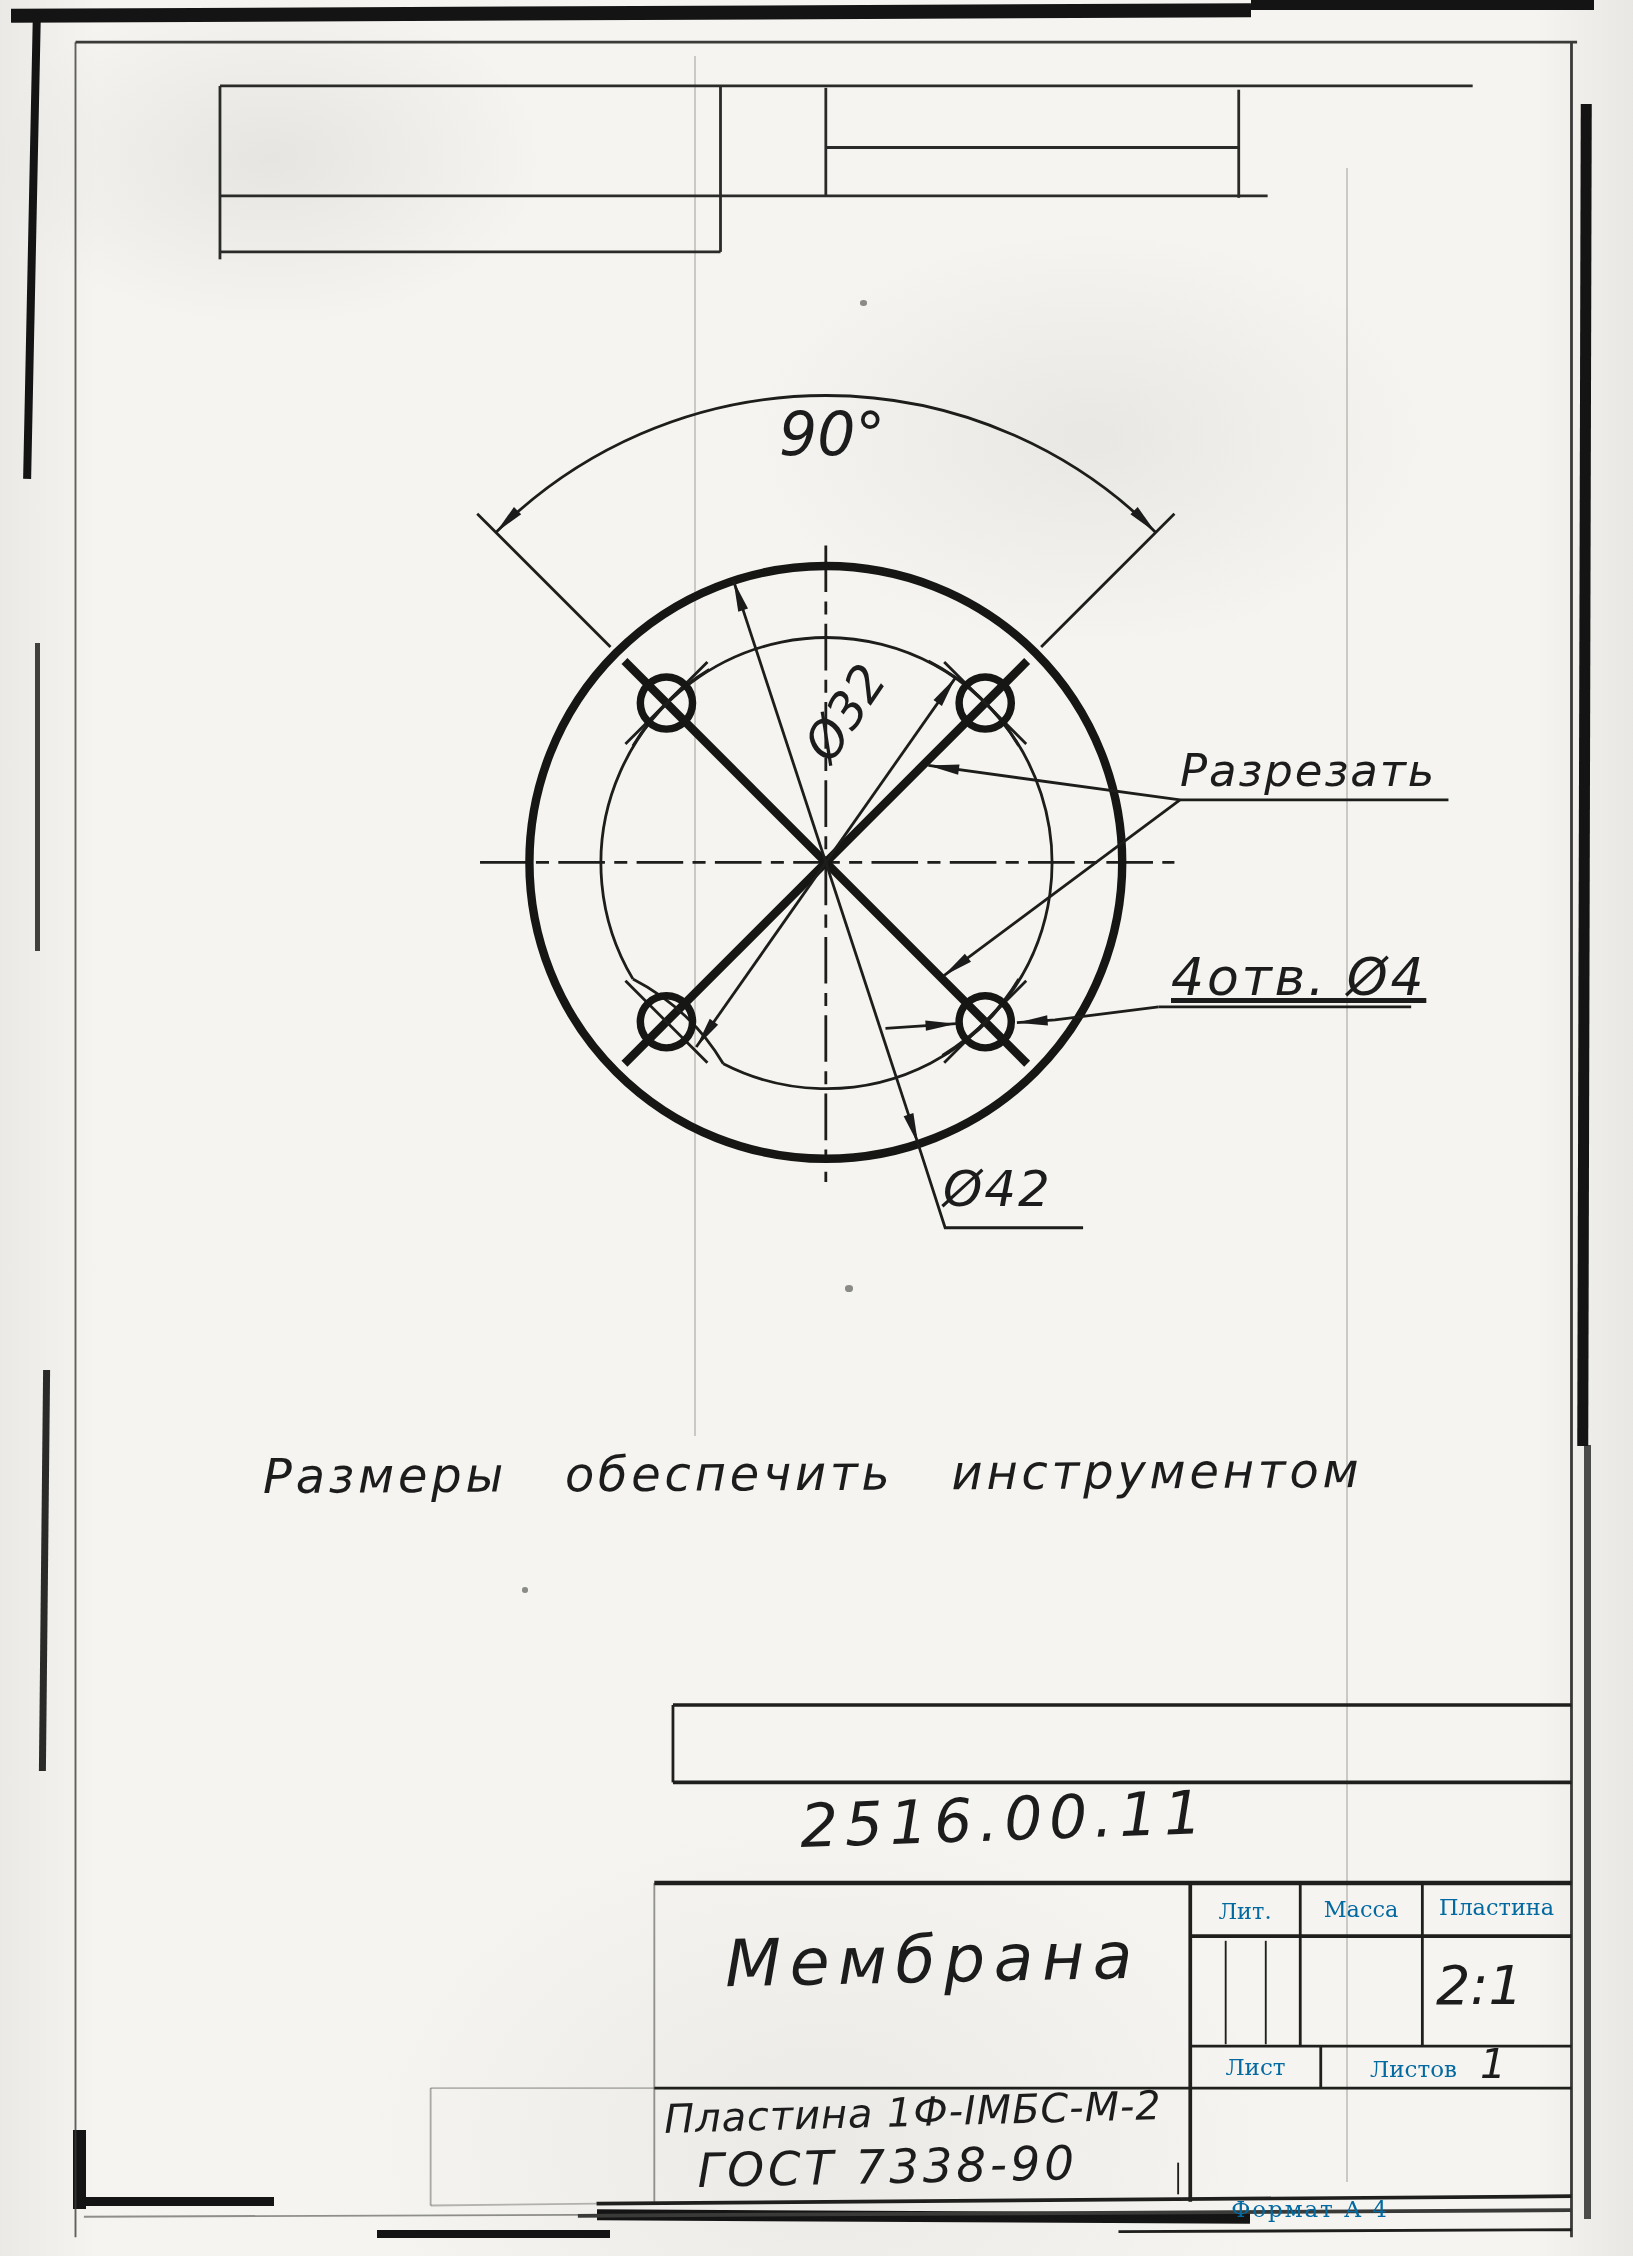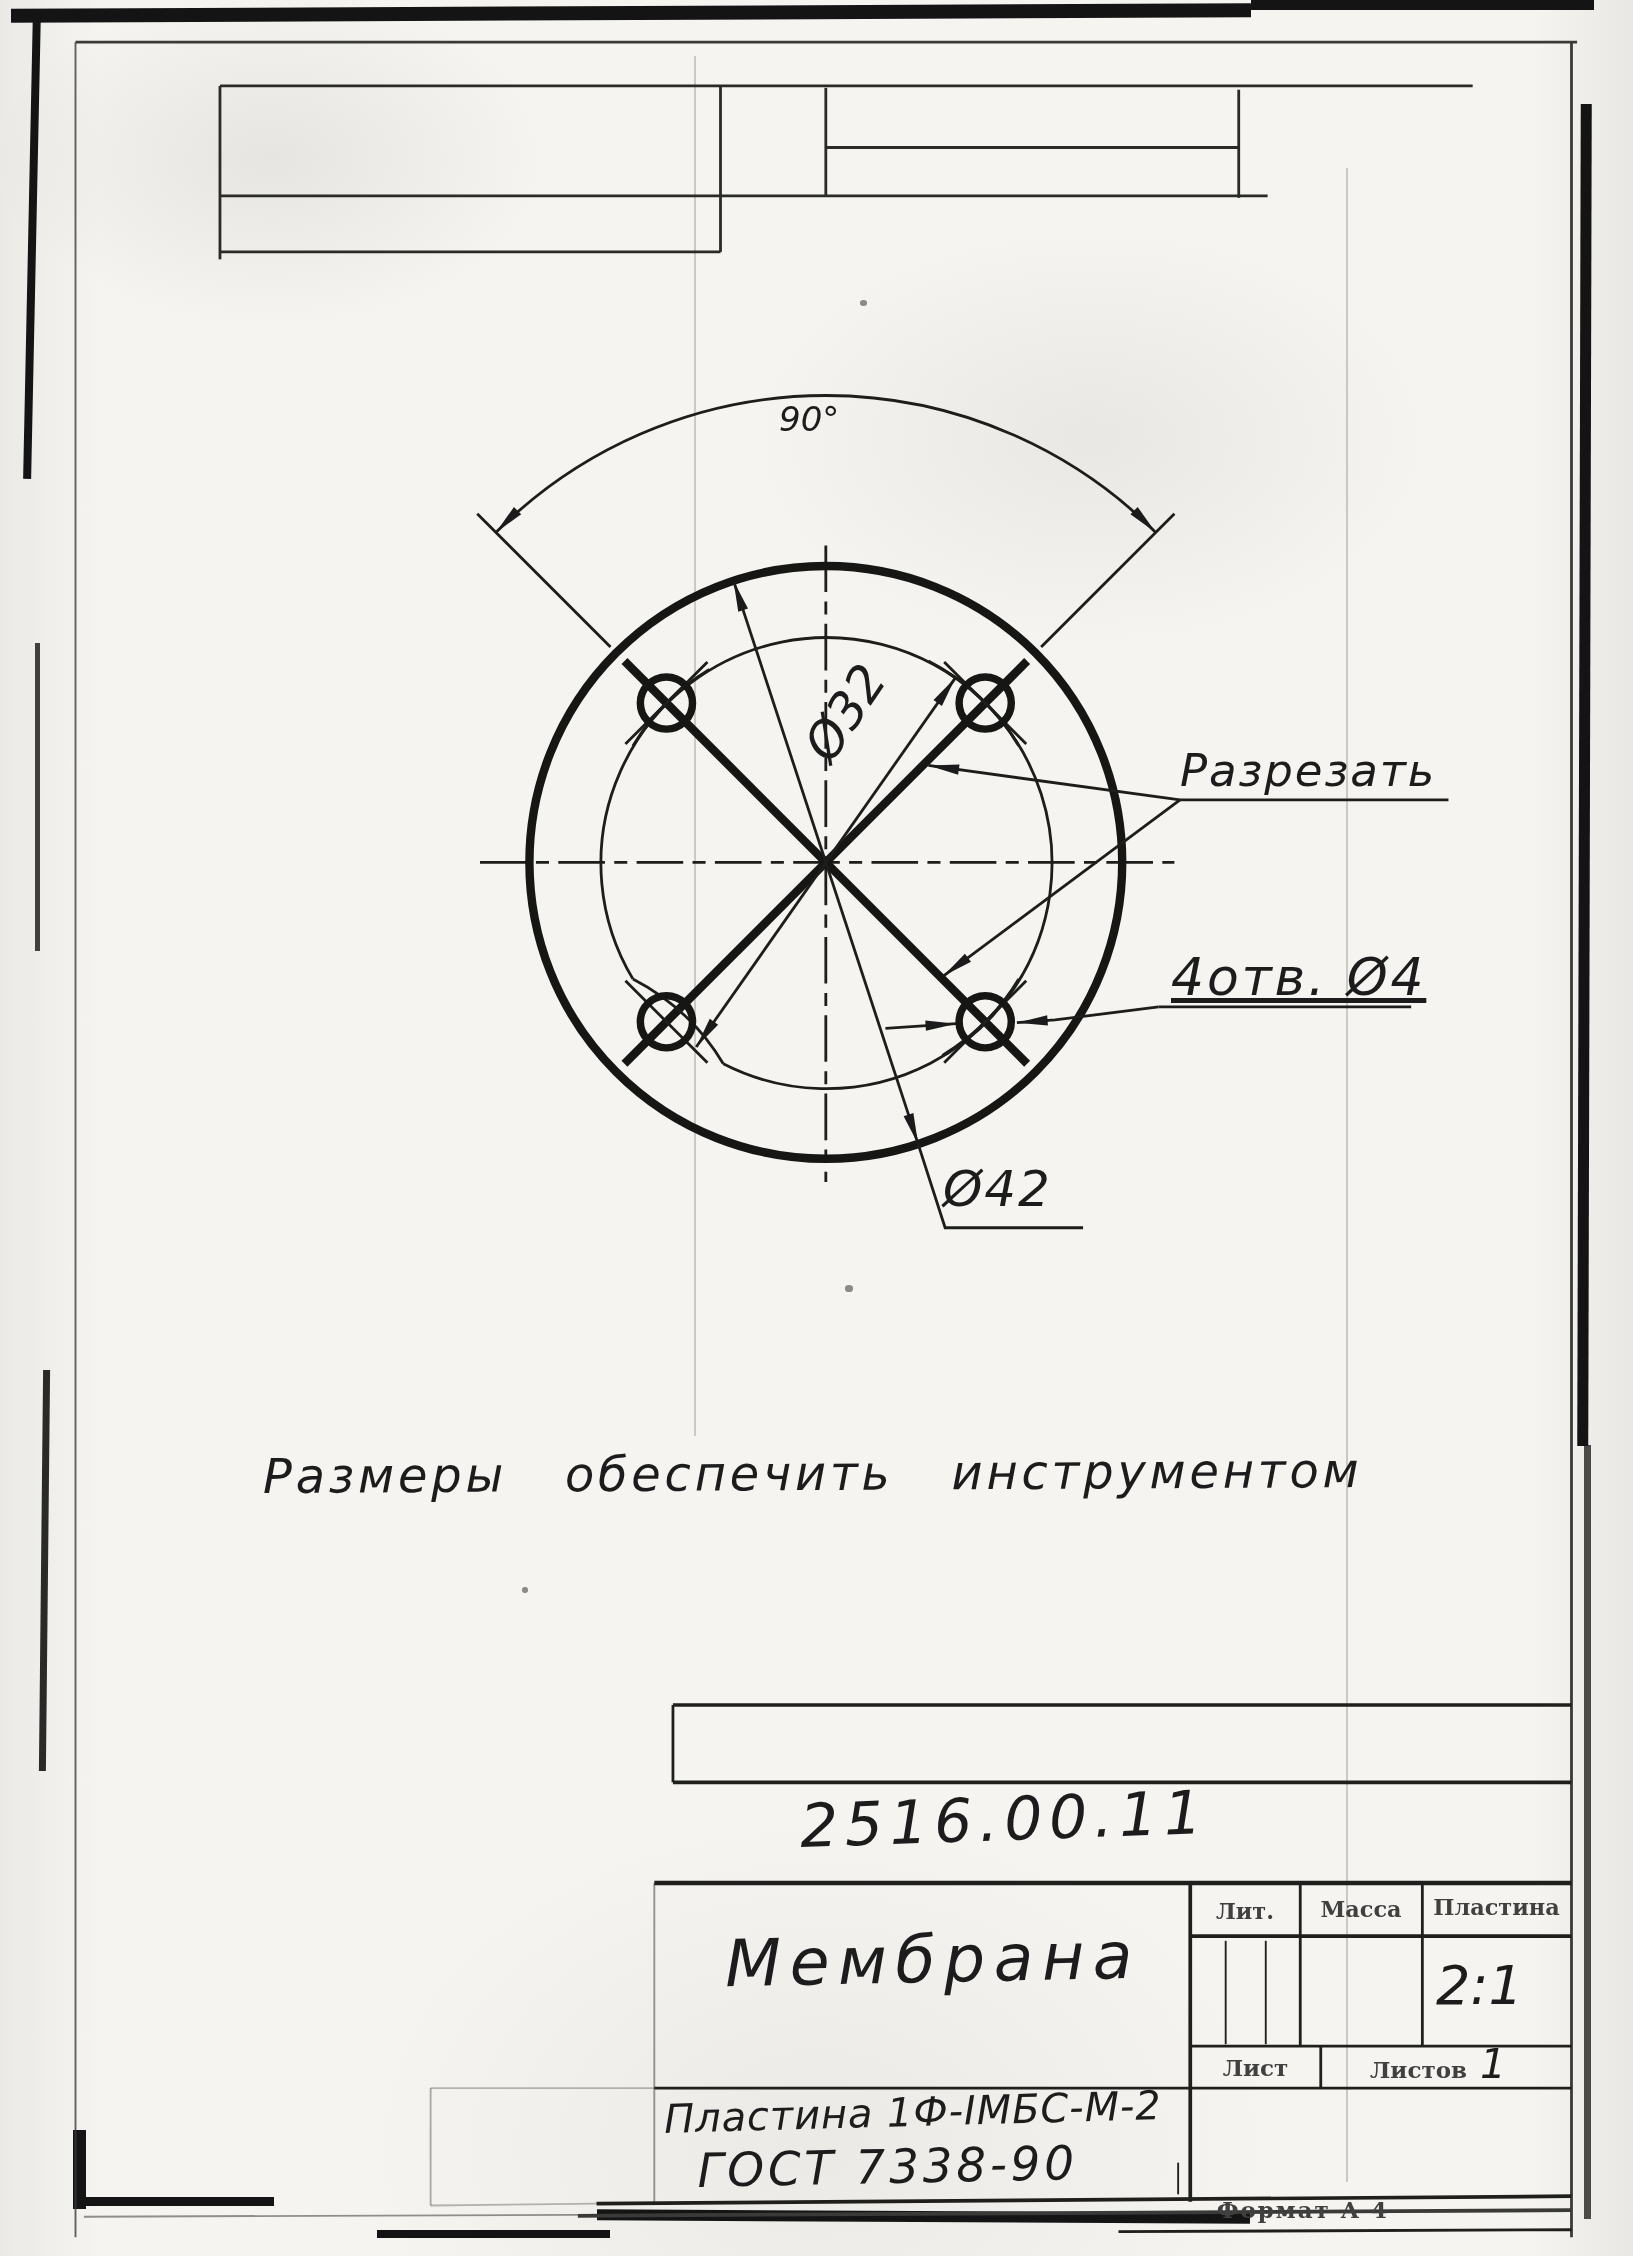--- a/index.html
+++ b/index.html
@@ -10,22 +10,22 @@
     background:
       radial-gradient(485px 298px at 1091px 438px, rgba(120,120,118,.10), rgba(120,120,118,0) 70%),
       radial-gradient(392px 242px at 270px 158px, rgba(120,120,118,.12), rgba(120,120,118,0) 70%),
       radial-gradient(653px 466px at 820px 2144px, rgba(110,110,108,.08), rgba(110,110,108,0) 70%),
       linear-gradient(90deg, rgba(140,140,138,.10), rgba(140,140,138,0) 6%, rgba(140,140,138,0) 94%, rgba(140,140,138,.12));
     pointer-events:none;}
   .abs{position:absolute;}
   .art{position:absolute;background:#141414;}
   svg{position:absolute;left:0;top:0;}
   .hw{font-style:italic;color:#1c1c1c;white-space:nowrap;}
-  .serif{font-family:"DejaVu Serif",serif;font-weight:bold;color:#404040;white-space:nowrap;}
-  .lbl-90{left:779px;top:399px;font-size:34px;}
+  .serif{font-family:"DejaVu Serif",serif;font-weight:normal;color:#0369a1;white-space:nowrap;}
+  .lbl-90{left:779px;top:399px;font-size:60px;}
   .lbl-d32{left:764px;top:685px;width:158px;height:52px;font-size:50px;
            transform:rotate(-56deg);transform-origin:50% 50%;text-align:center;}
   .lbl-cut{left:1180px;top:744px;font-size:45px;letter-spacing:1.9px;}
   .lbl-holes{left:1171px;top:947px;font-size:52px;letter-spacing:2.8px;text-decoration:underline;}
   .lbl-d42{left:943px;top:1160px;font-size:50px;letter-spacing:1.9px;}
   .lbl-note{left:263px;top:1445px;font-size:48px;letter-spacing:3.7px;word-spacing:39px;transform:rotate(-.3deg);}
   .lbl-docnum{left:800px;top:1784px;font-size:60px;letter-spacing:6.5px;transform:rotate(-2deg);}
   .lbl-name{left:725px;top:1922px;font-size:65px;letter-spacing:8.4px;transform:rotate(-1.2deg);}
   .hdr{font-size:22.4px;text-align:center;}
   .lbl-lit{left:1192px;top:1898px;width:106px;}

